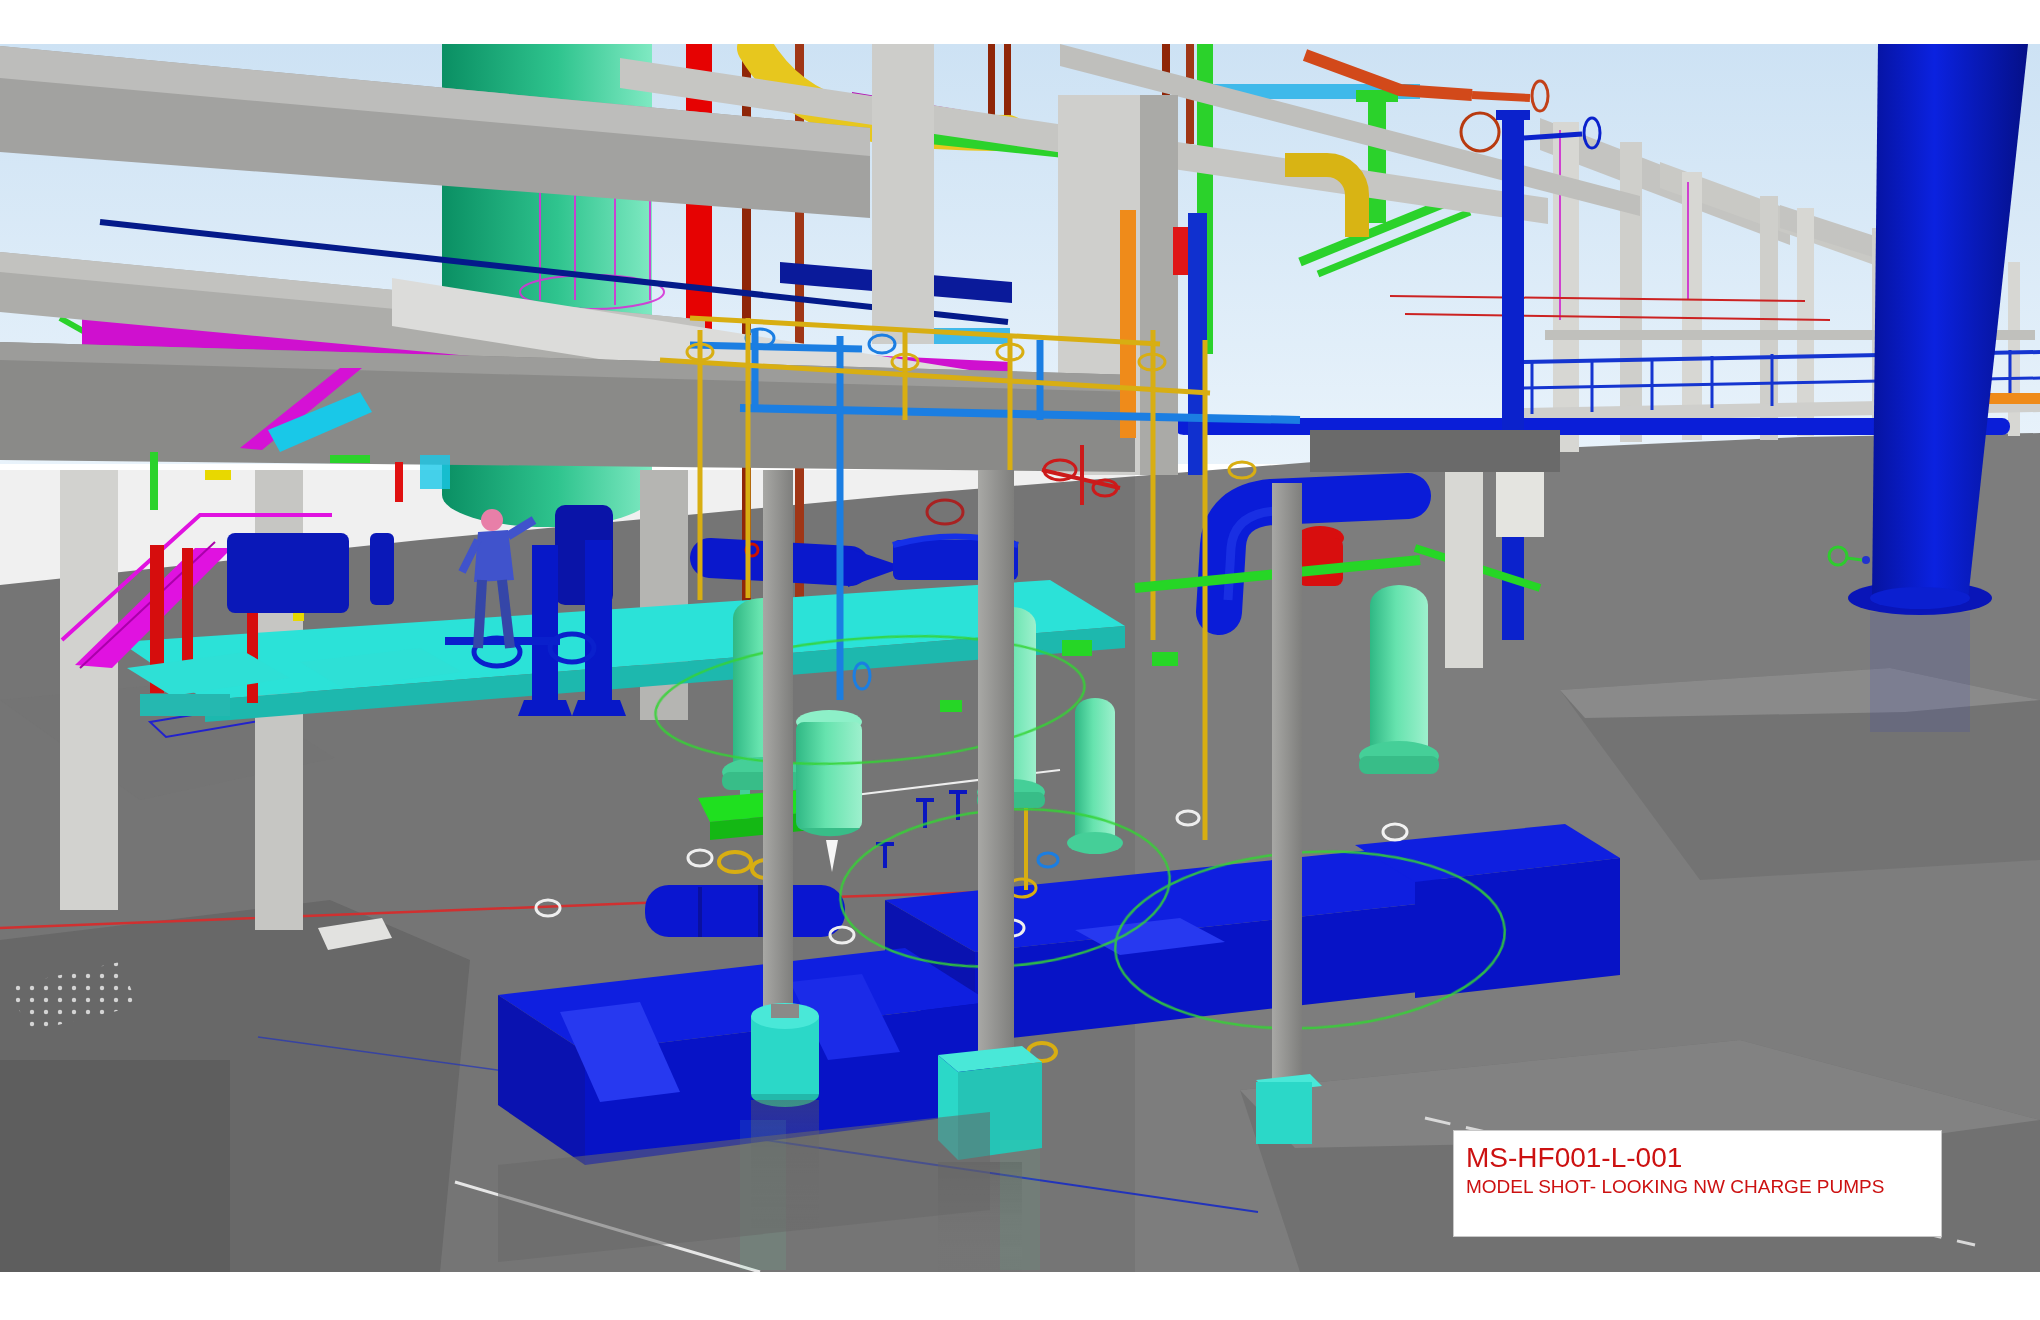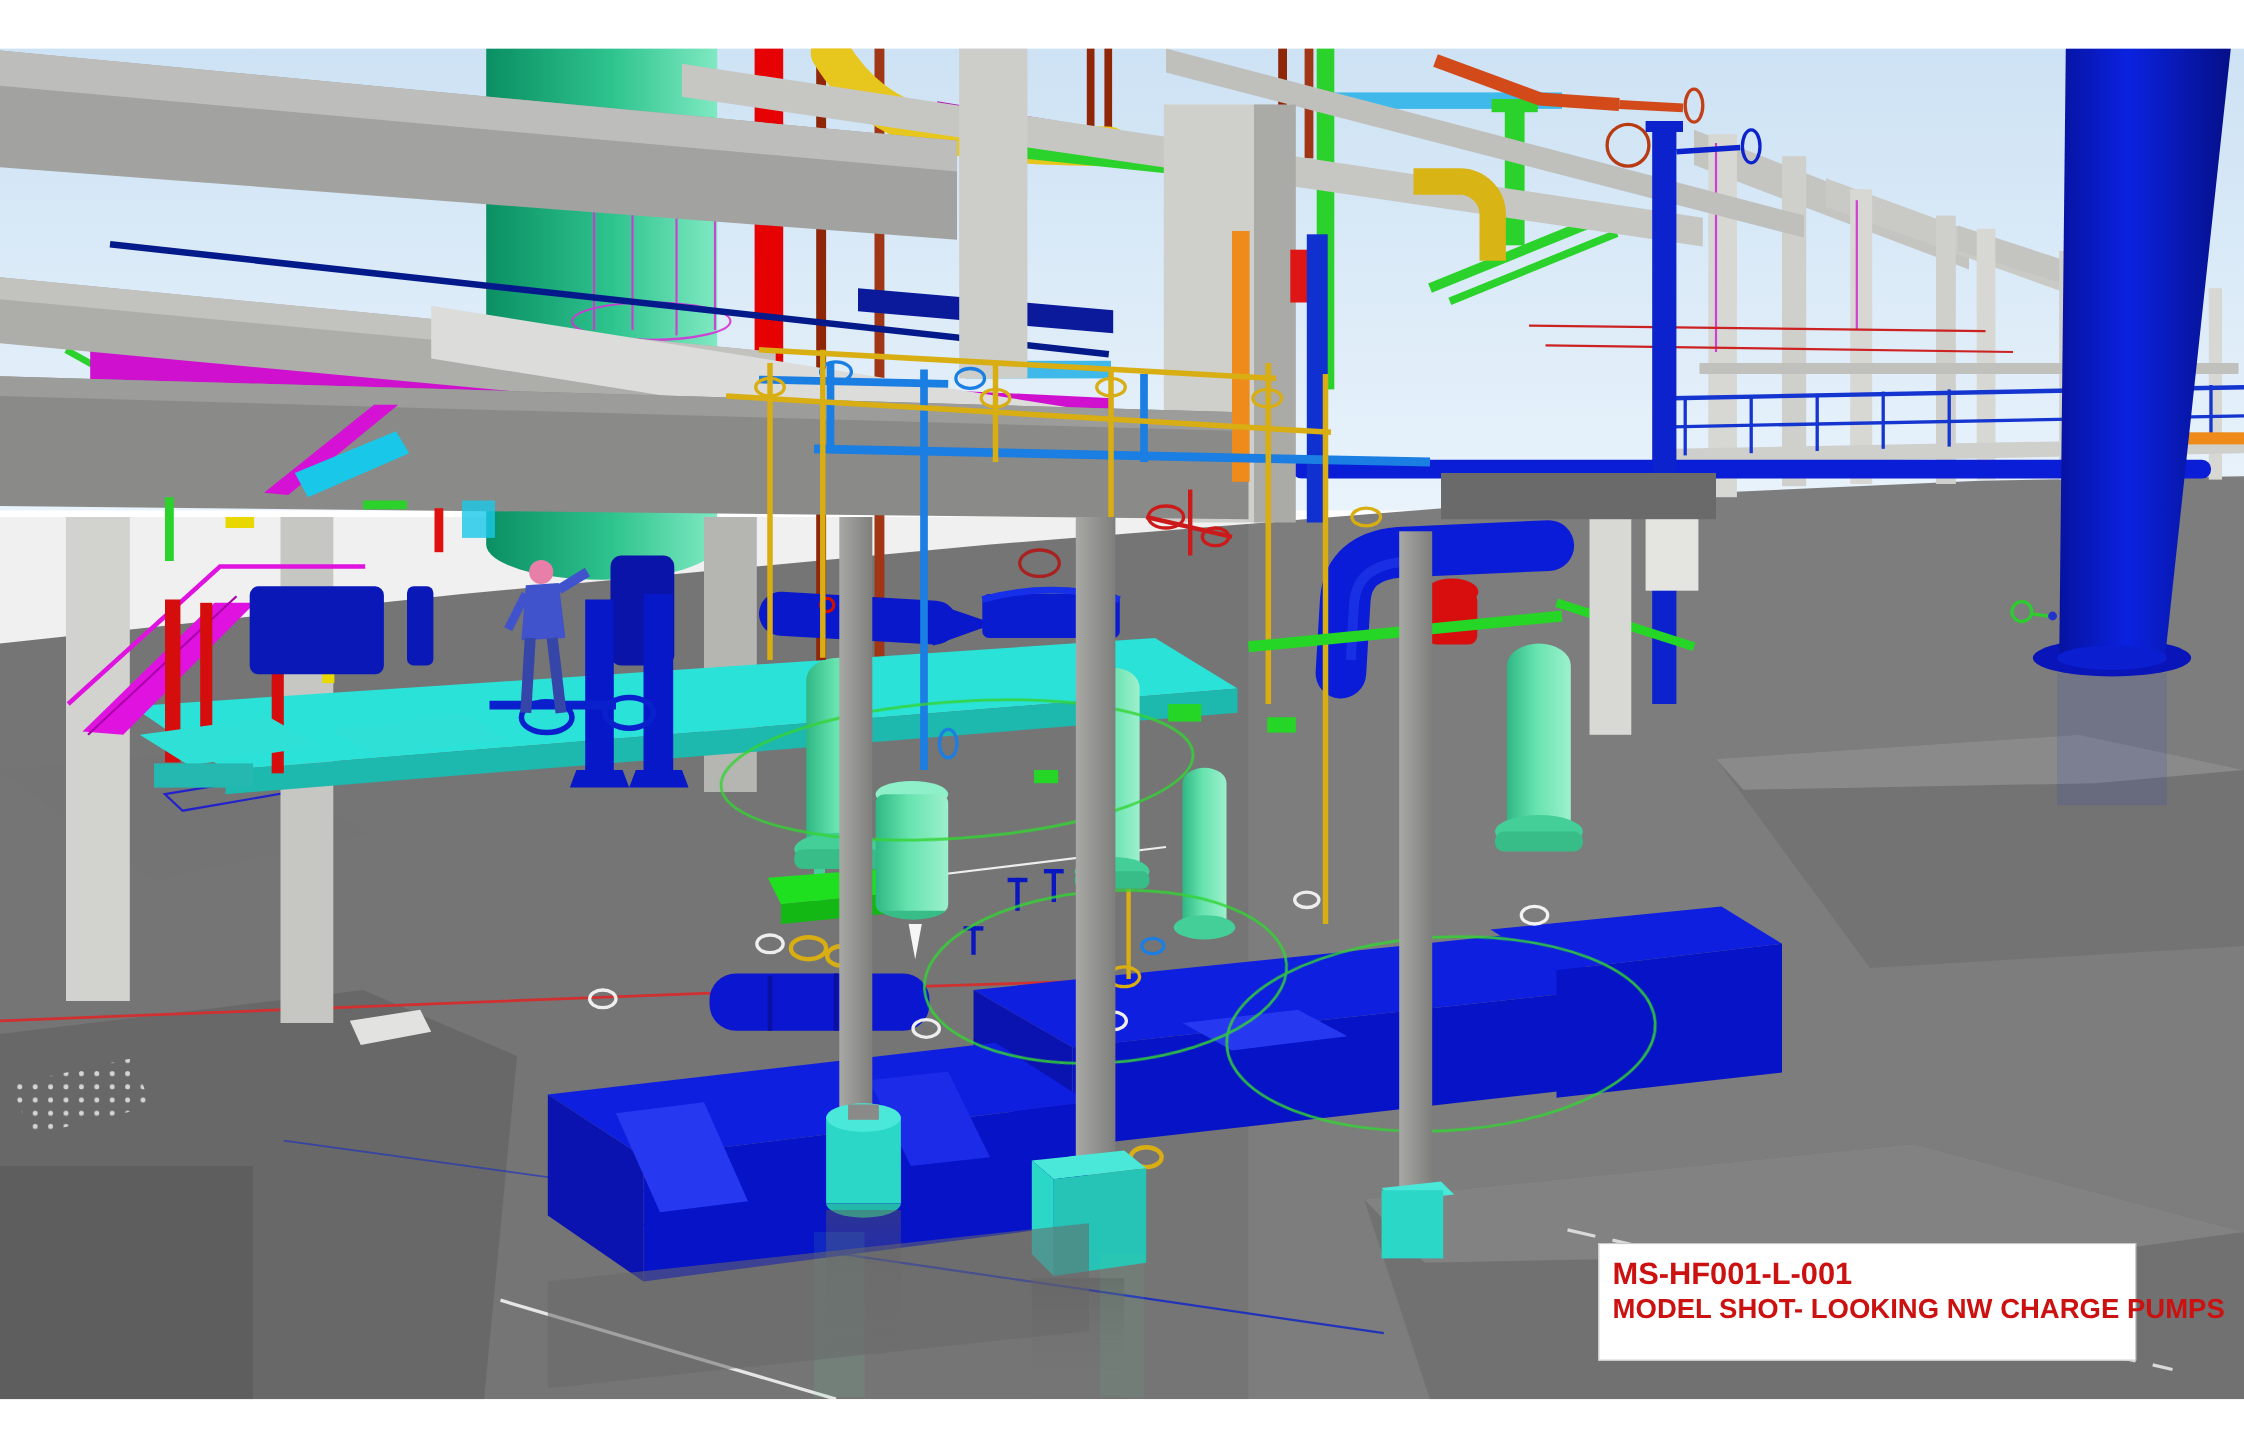--- a/index.html
+++ b/index.html
@@ -1,23 +1,23 @@
 <!DOCTYPE html>
 <html style="--label-color: #cc1111; --label-bg: #ffffff;"><head>
 <meta charset="utf-8">
 <style>
   html,body{margin:0;padding:0;background:#ffffff;}
   .stage{position:relative;width:2040px;height:1320px;background:#ffffff;overflow:hidden;
          font-family:"Liberation Sans", sans-serif;}
   .viewport{position:absolute;left:0;top:0;width:2040px;height:1320px;}
   .anno-box{position:absolute;left:1453px;top:1130px;width:489px;height:107px;
             background:var(--label-bg,#ffffff);border:1px solid #c8c8c8;box-sizing:border-box;
-            padding:10px 12px 0 12px;line-height:1.22;font-weight:bold;}
+            padding:10px 12px 0 12px;line-height:1.22;}
   .anno-line1{font-size:28px;color:var(--label-color,#cc1111);white-space:nowrap;}
-  .anno-line2{font-size:25px;color:var(--label-color,#cc1111);white-space:nowrap;}
+  .anno-line2{font-size:19px;color:var(--label-color,#cc1111);white-space:nowrap;}
 </style>
 </head>
 <body>
 
 <div class="stage">
   <svg class="viewport" viewBox="0 0 2040 1320" xmlns="http://www.w3.org/2000/svg">
     <defs>
       <linearGradient id="skyGrad" x1="0" y1="0" x2="0" y2="1">
         <stop offset="0" stop-color="#cde2f4"></stop>
           <stop offset="1" stop-color="#e9f3fb"></stop>

